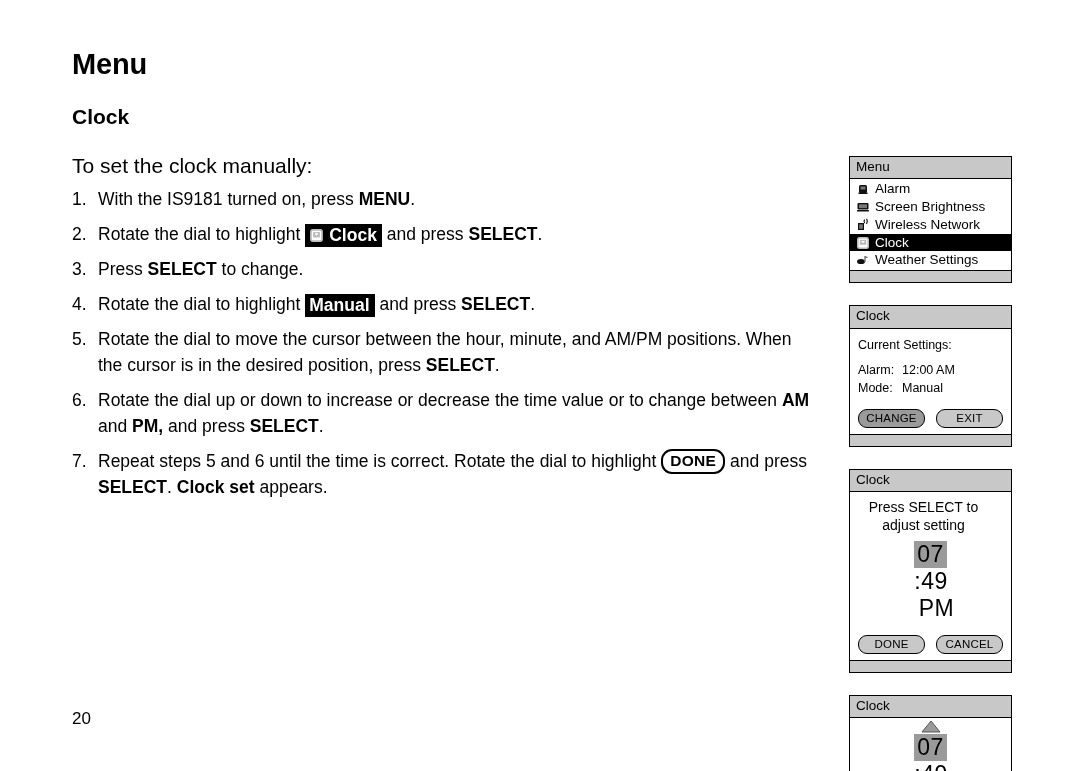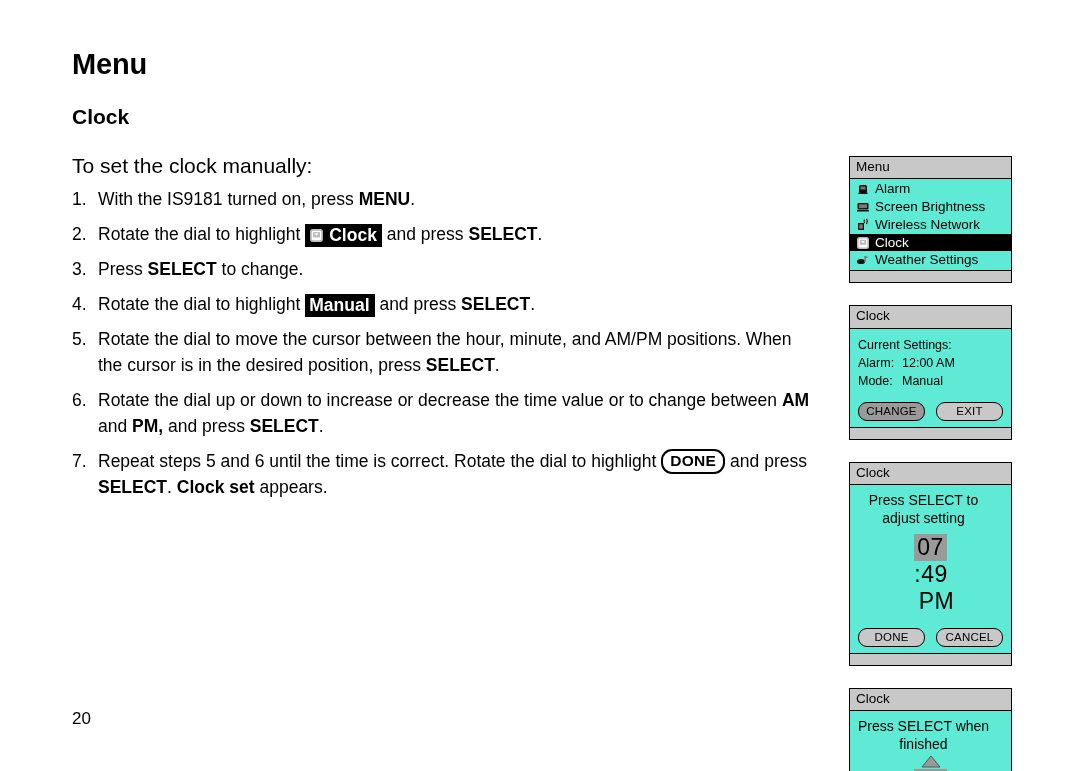--- a/index.html
+++ b/index.html
@@ -122,21 +122,21 @@
 
   .screen-title {
     font-size: 13.5px;
     padding: 1px 0 2px 6px;
     border-bottom: 1px solid #000000;
     background: #c8c8c8;
     line-height: 1.35;
   }
 
   .screen-body {
-    background: #5eead4;
+    background: #ffffff;
     padding: 0;
   }
 
   .screen-footer {
     border-top: 1px solid #000000;
     background: #c8c8c8;
     height: 11px;
   }
 
   
@@ -165,21 +165,21 @@
     display: inline-block;
   }
   .menu-ico svg { display: block; }
 
   
   .settings-body {
     padding: 7px 0 6px 8px;
     font-size: 12.5px;
     line-height: 1.45;
   }
-  .settings-body .cs-label { }
+  .settings-body .cs-label { margin-bottom: 7px; }
   .kv { display: flex; }
   .kv .k { width: 44px; flex: 0 0 44px; }
   .kv .v { }
 
   .btn-row {
     display: flex;
     justify-content: space-between;
     padding: 6px 8px 6px 8px;
   }
   .scr-btn {
@@ -355,21 +355,20 @@
         <div class="scr-btn">DONE</div>
         <div class="scr-btn">CANCEL</div>
       </div>
     </div>
     <div class="screen-footer"></div>
   </div>
 
   <div class="screen">
     <div class="screen-title">Clock</div>
     <div class="screen-body">
-      <div class="prompt">Press SELECT when finished</div>
       <div class="arrow-wrap">
         <svg width="20" height="13" viewBox="0 0 20 13">
             <polygon points="10,1 19,12 1,12" fill="#9a9a9a" stroke="#555555" stroke-width="1"></polygon>
           </svg>
       </div>
       <div class="time-row compact">
         <span class="hh">07</span>
         <span class="mm">:49</span>
         <span class="ampm">PM</span>
       </div>

